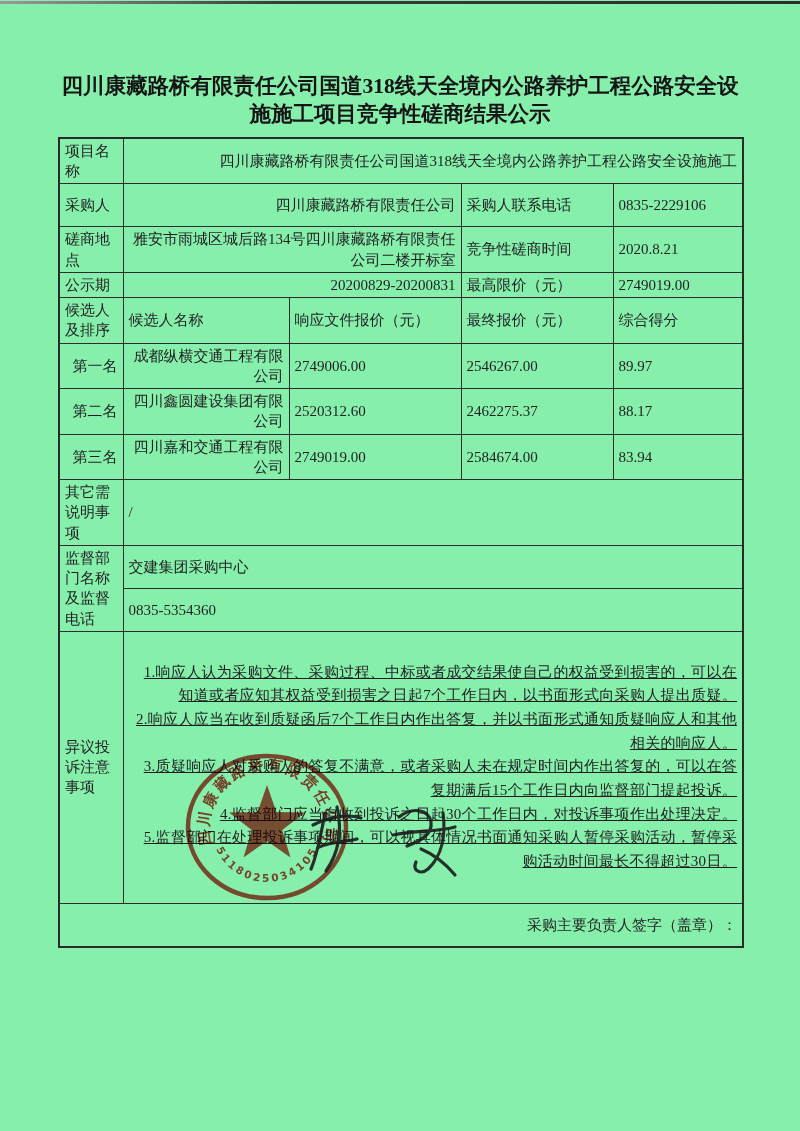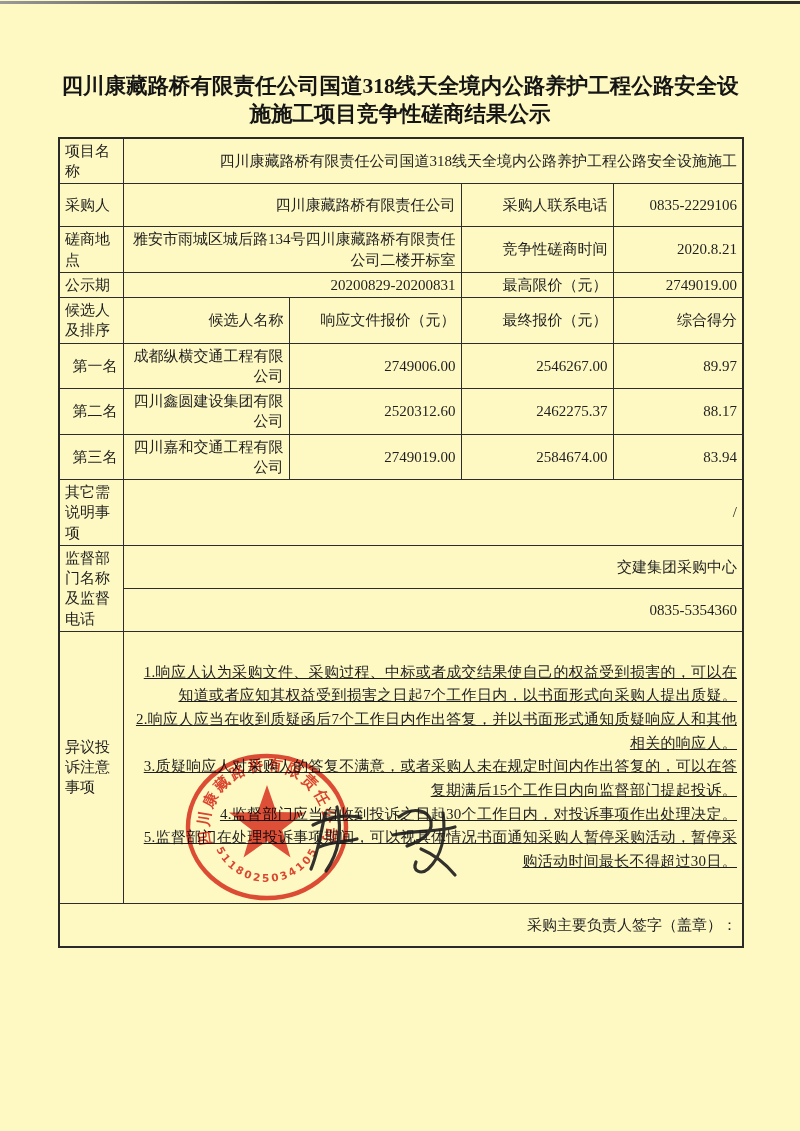--- a/index.html
+++ b/index.html
@@ -1,19 +1,19 @@
 <!DOCTYPE html>
 <html><head>
 <meta charset="utf-8">
 <style>
   html,body{margin:0;padding:0;}
   .page{
     position:relative;
     width:800px;height:1131px;
-    background:#fef9c3;
+    background:#86efac;
     overflow:hidden;
     font-family:"Liberation Serif","DejaVu Serif",serif;
     color:#1f1f1f;
   }
   .scan-edge{
     position:absolute;top:1px;left:0;width:100%;height:3px;
     background:linear-gradient(to right,#9a9a9a,#3a3a3a 35%,#2e2e2e);
   }
   .doc-title{
     margin:0 auto;
@@ -35,21 +35,21 @@
   table.doc-table td{
     border:1.6px solid #2d2d2d;
     font-size:15px;
     vertical-align:middle;
     padding:2px 5px;
     overflow:hidden;
     line-height:1.35;
     word-break:break-all;
   }
   td.lbl{text-align:left;padding:2px 1px;}
-  td.ctr{text-align:right;}
+  td.ctr{text-align:left;}
   td.left{text-align:right;}
   td.obj-cell{vertical-align:middle;padding:6px 8px;text-decoration:underline;}
   .obj-item{margin:0;line-height:1.58;font-size:15px;letter-spacing:0.3px;}
   td.sig-row{height:38px;padding-left:8px;font-size:15.5px;}
   .seal{
     position:absolute;left:180px;top:749px;
     width:175px;height:156px;
     mix-blend-mode:multiply;
     pointer-events:none;
   }

